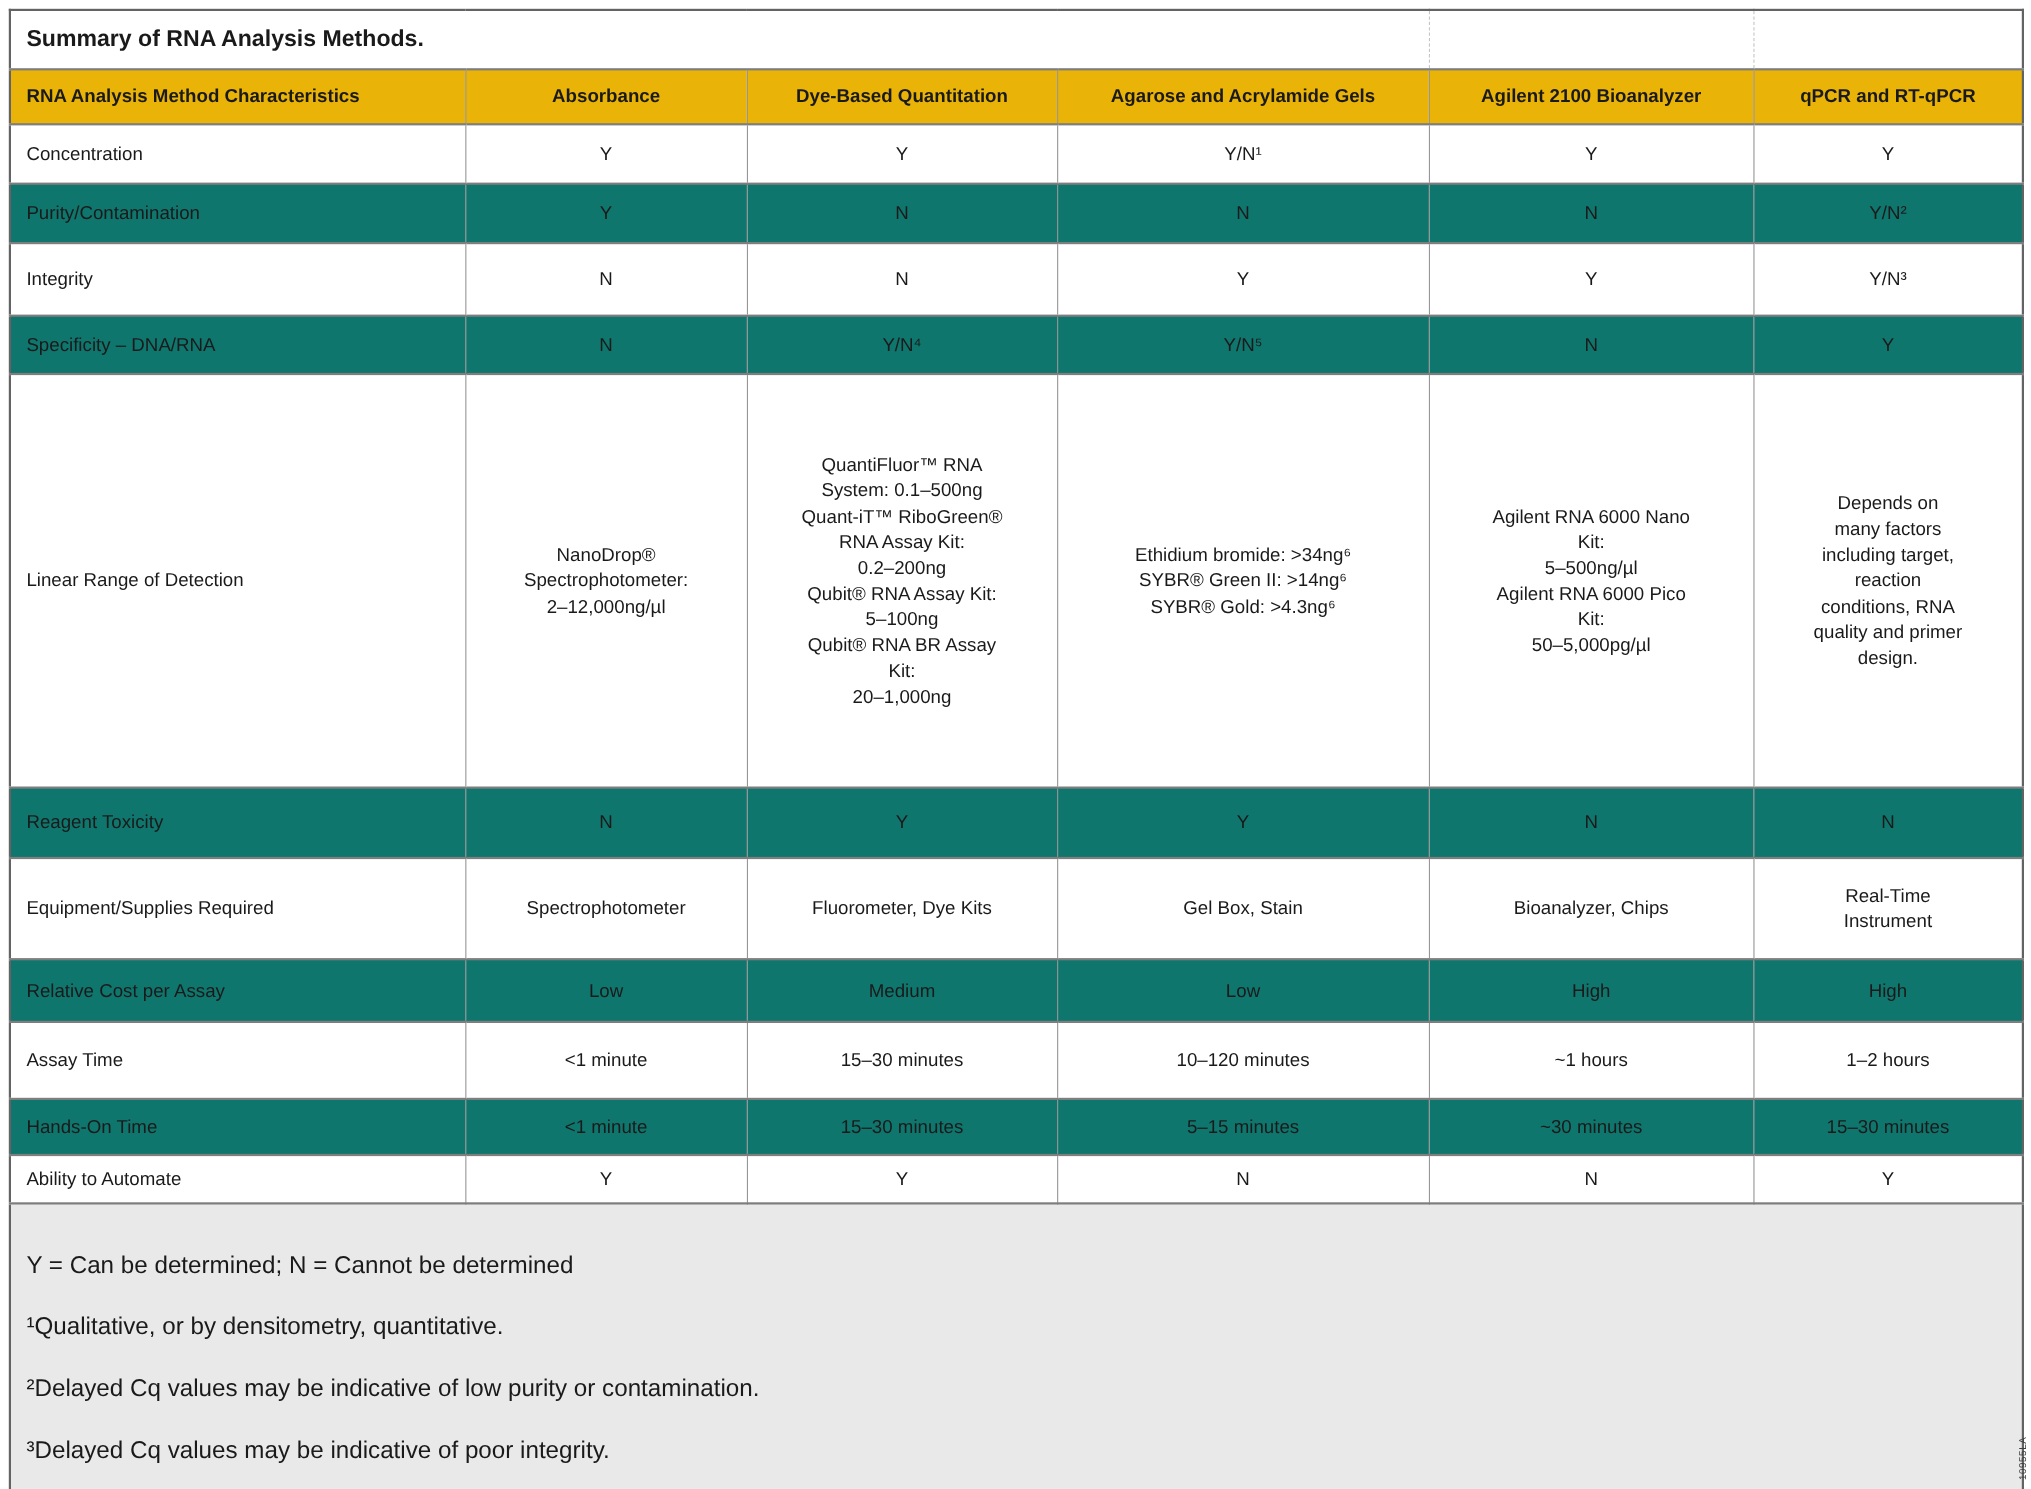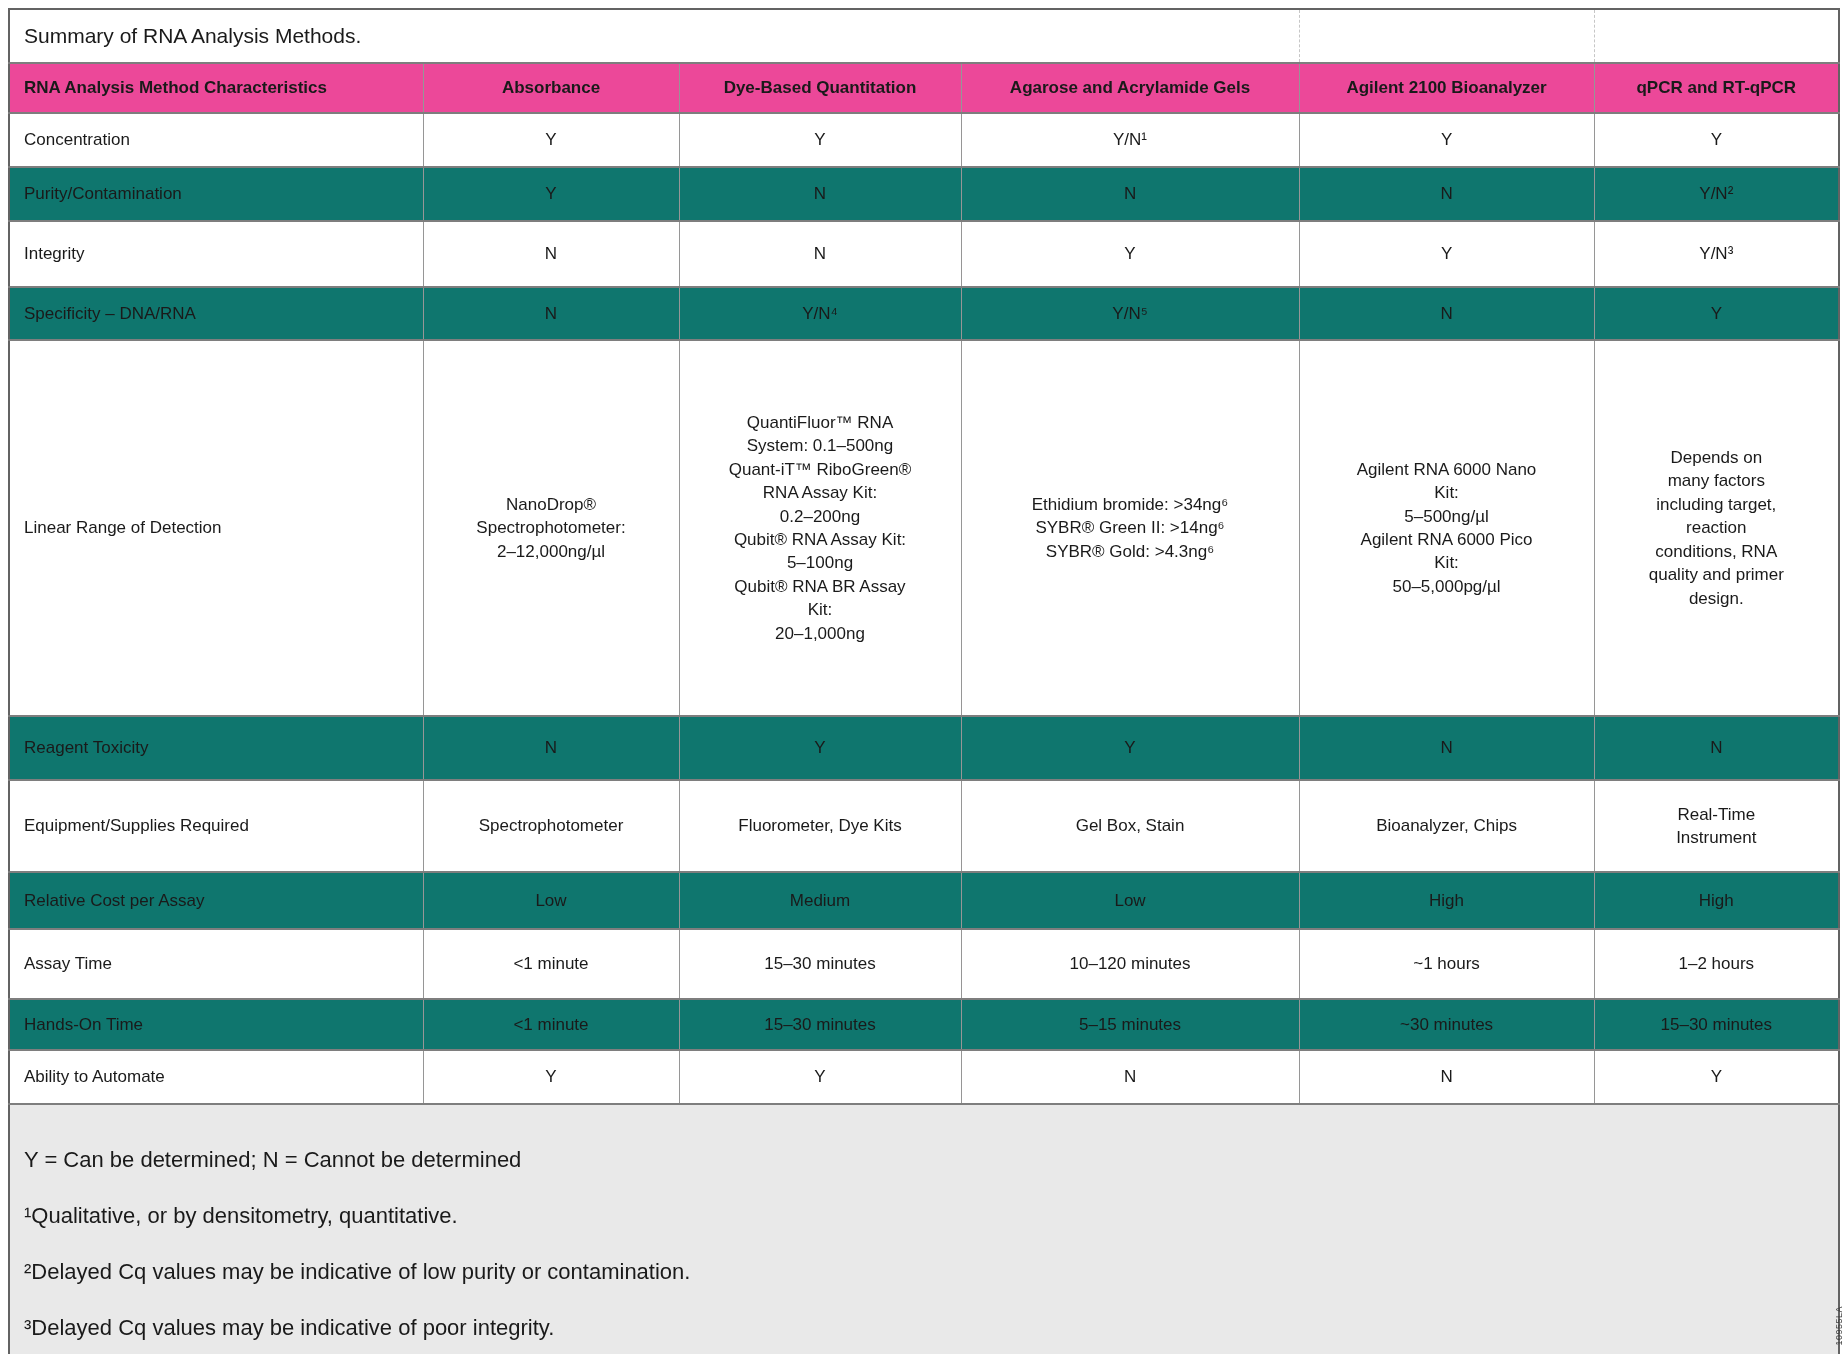--- a/index.html
+++ b/index.html
@@ -26,32 +26,33 @@
     font-size:17px;
     padding:4px 10px;
     white-space:pre-line;
     line-height:1.38;
   }
   
   tr.title-row td{
     border-top:none;
     border-left:none;border-right:none;
     background:#ffffff;
+    font-weight:bold;
   }
   td.title-cell{
     text-align:left;
     font-size:21px;
     padding-left:14px;
   }
   td.title-ghost{
     border-left:1px dashed #c6c6c6 !important;
   }
   
   tr.head th{
-    background:#ec4899;
+    background:#eab308;
     font-weight:bold;
     text-align:center;
     font-size:17px;
   }
   tr.head th.lab{text-align:left;padding-left:14px;}
   
   td.lab{
     text-align:left;
     padding-left:14px;
   }
@@ -215,21 +216,21 @@
 
     <tr class="stripe" style="height:51px">
       <td class="lab">Hands-On Time</td>
       <td class="val">&lt;1 minute</td>
       <td class="val">15–30 minutes</td>
       <td class="val">5–15 minutes</td>
       <td class="val">~30 minutes</td>
       <td class="val">15–30 minutes</td>
     </tr>
 
-    <tr class="plain" style="height:54px">
+    <tr class="plain" style="height:44px">
       <td class="lab">Ability to Automate</td>
       <td class="val">Y</td>
       <td class="val">Y</td>
       <td class="val">N</td>
       <td class="val">N</td>
       <td class="val">Y</td>
     </tr>
 
     <tr class="footer-row">
       <td colspan="6">

